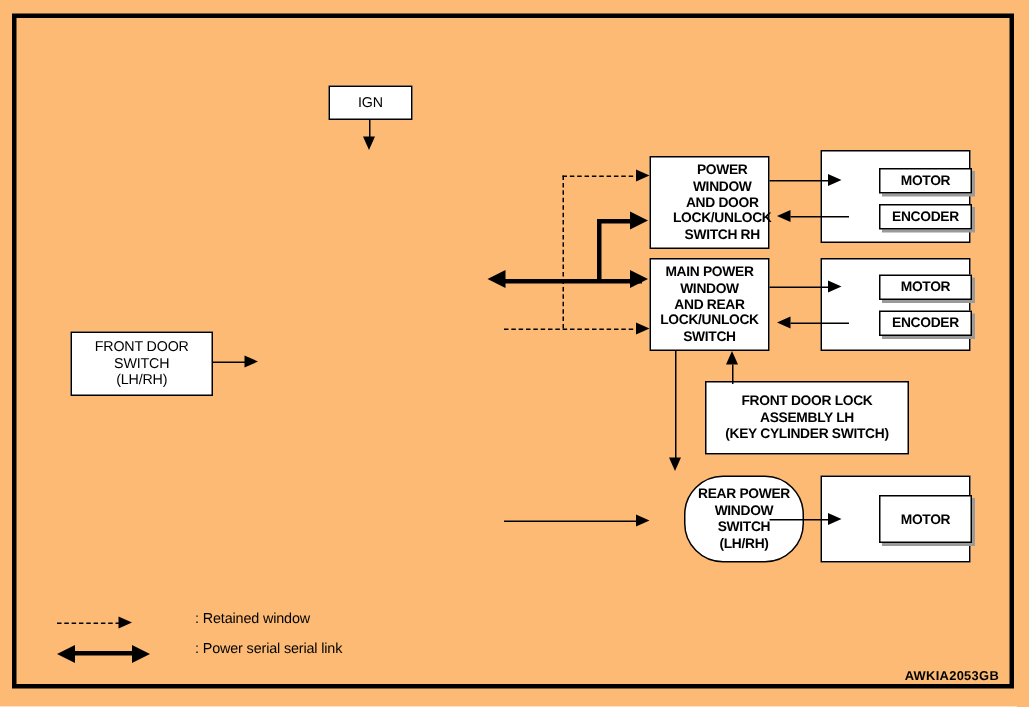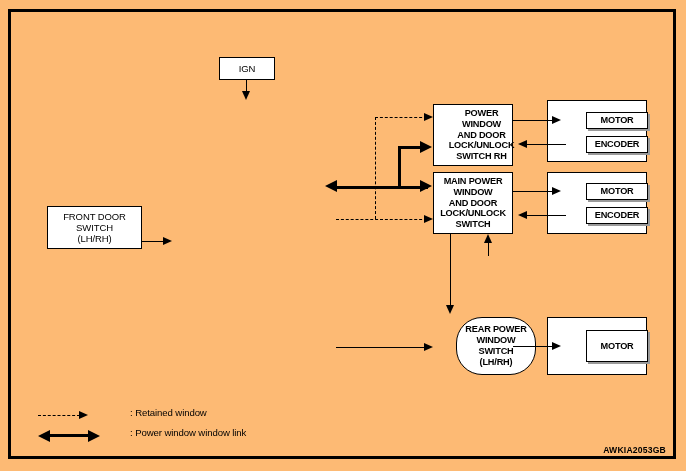--- a/index.html
+++ b/index.html
@@ -201,45 +201,50 @@
   <div id="outer-frame"></div>
 
   <div class="box plain-box" style="left:219px; top:57px; width:56px; height:23px;">
     <span class="box-text">IGN</span>
   </div>
 
   <div class="vline" style="left:246px; top:80px; height:14px;"></div>
   <div class="arrow arrow-down" style="left:241.6px; top:91px;"></div>
 
 
-  <div class="box plain-box" style="left:47px; top:206px; width:95px; height:43px;justify-content:center;">
+  <div class="box plain-box" style="left:47px; top:221px; width:95px; height:43px;justify-content:center;">
     <span class="box-text">FRONT DOOR
 SWITCH
 (LH/RH)</span>
   </div>
 
   <div class="hline" style="left:142px; top:241px; width:22px;"></div>
   <div class="arrow arrow-right" style="left:163px; top:237px;"></div>
 
   <div class="box switch-box" style="left:433px; top:104px; width:80px; height:62px;padding-left:17px;">
     <span class="box-text">POWER
 WINDOW
 AND DOOR
 LOCK/UNLOCK
 SWITCH RH</span>
   </div>
 
   <div class="box switch-box" style="left:433px; top:172px; width:80px; height:62px;">
     <span class="box-text">MAIN POWER
 WINDOW
-AND DOOR
+AND REAR
 LOCK/UNLOCK
 SWITCH</span>
   </div>
 
+  <div class="box assembly-box" style="left:470px; top:254px; width:136px; height:49px;">
+    <span class="box-text">FRONT DOOR LOCK
+ASSEMBLY LH
+(KEY CYLINDER SWITCH)</span>
+  </div>
 
   <div class="box switch-box" style="left:456px; top:317px; width:80px; height:58px;border-radius:26px;">
     <span class="box-text">REAR POWER
 WINDOW
 SWITCH
 (LH/RH)</span>
   </div>
 
   <div class="group-box" style="left:547px; top:100px; width:100px; height:62px;"></div>
   <div class="device-box" style="left:566px; top:112px; width:62px; height:17px;">
@@ -310,20 +315,20 @@
       </div>
       <div class="legend-label">: Retained window</div>
     </div>
 
     <div class="legend-row" style="top:24px;">
       <div class="legend-sym">
         <div class="hline-thick" style="left:10px; top:6.5px; width:42px;"></div>
         <div class="arrow arrow-left-big" style="left:0px; top:2.5px;"></div>
         <div class="arrow arrow-right-big" style="left:50px; top:2.5px;"></div>
       </div>
-      <div class="legend-label">: Power window window link</div>
+      <div class="legend-label">: Power serial serial link</div>
     </div>
 
   </div>
 
   <div id="part-code">AWKIA2053GB</div>
 
 </div>
 
 </body></html>

